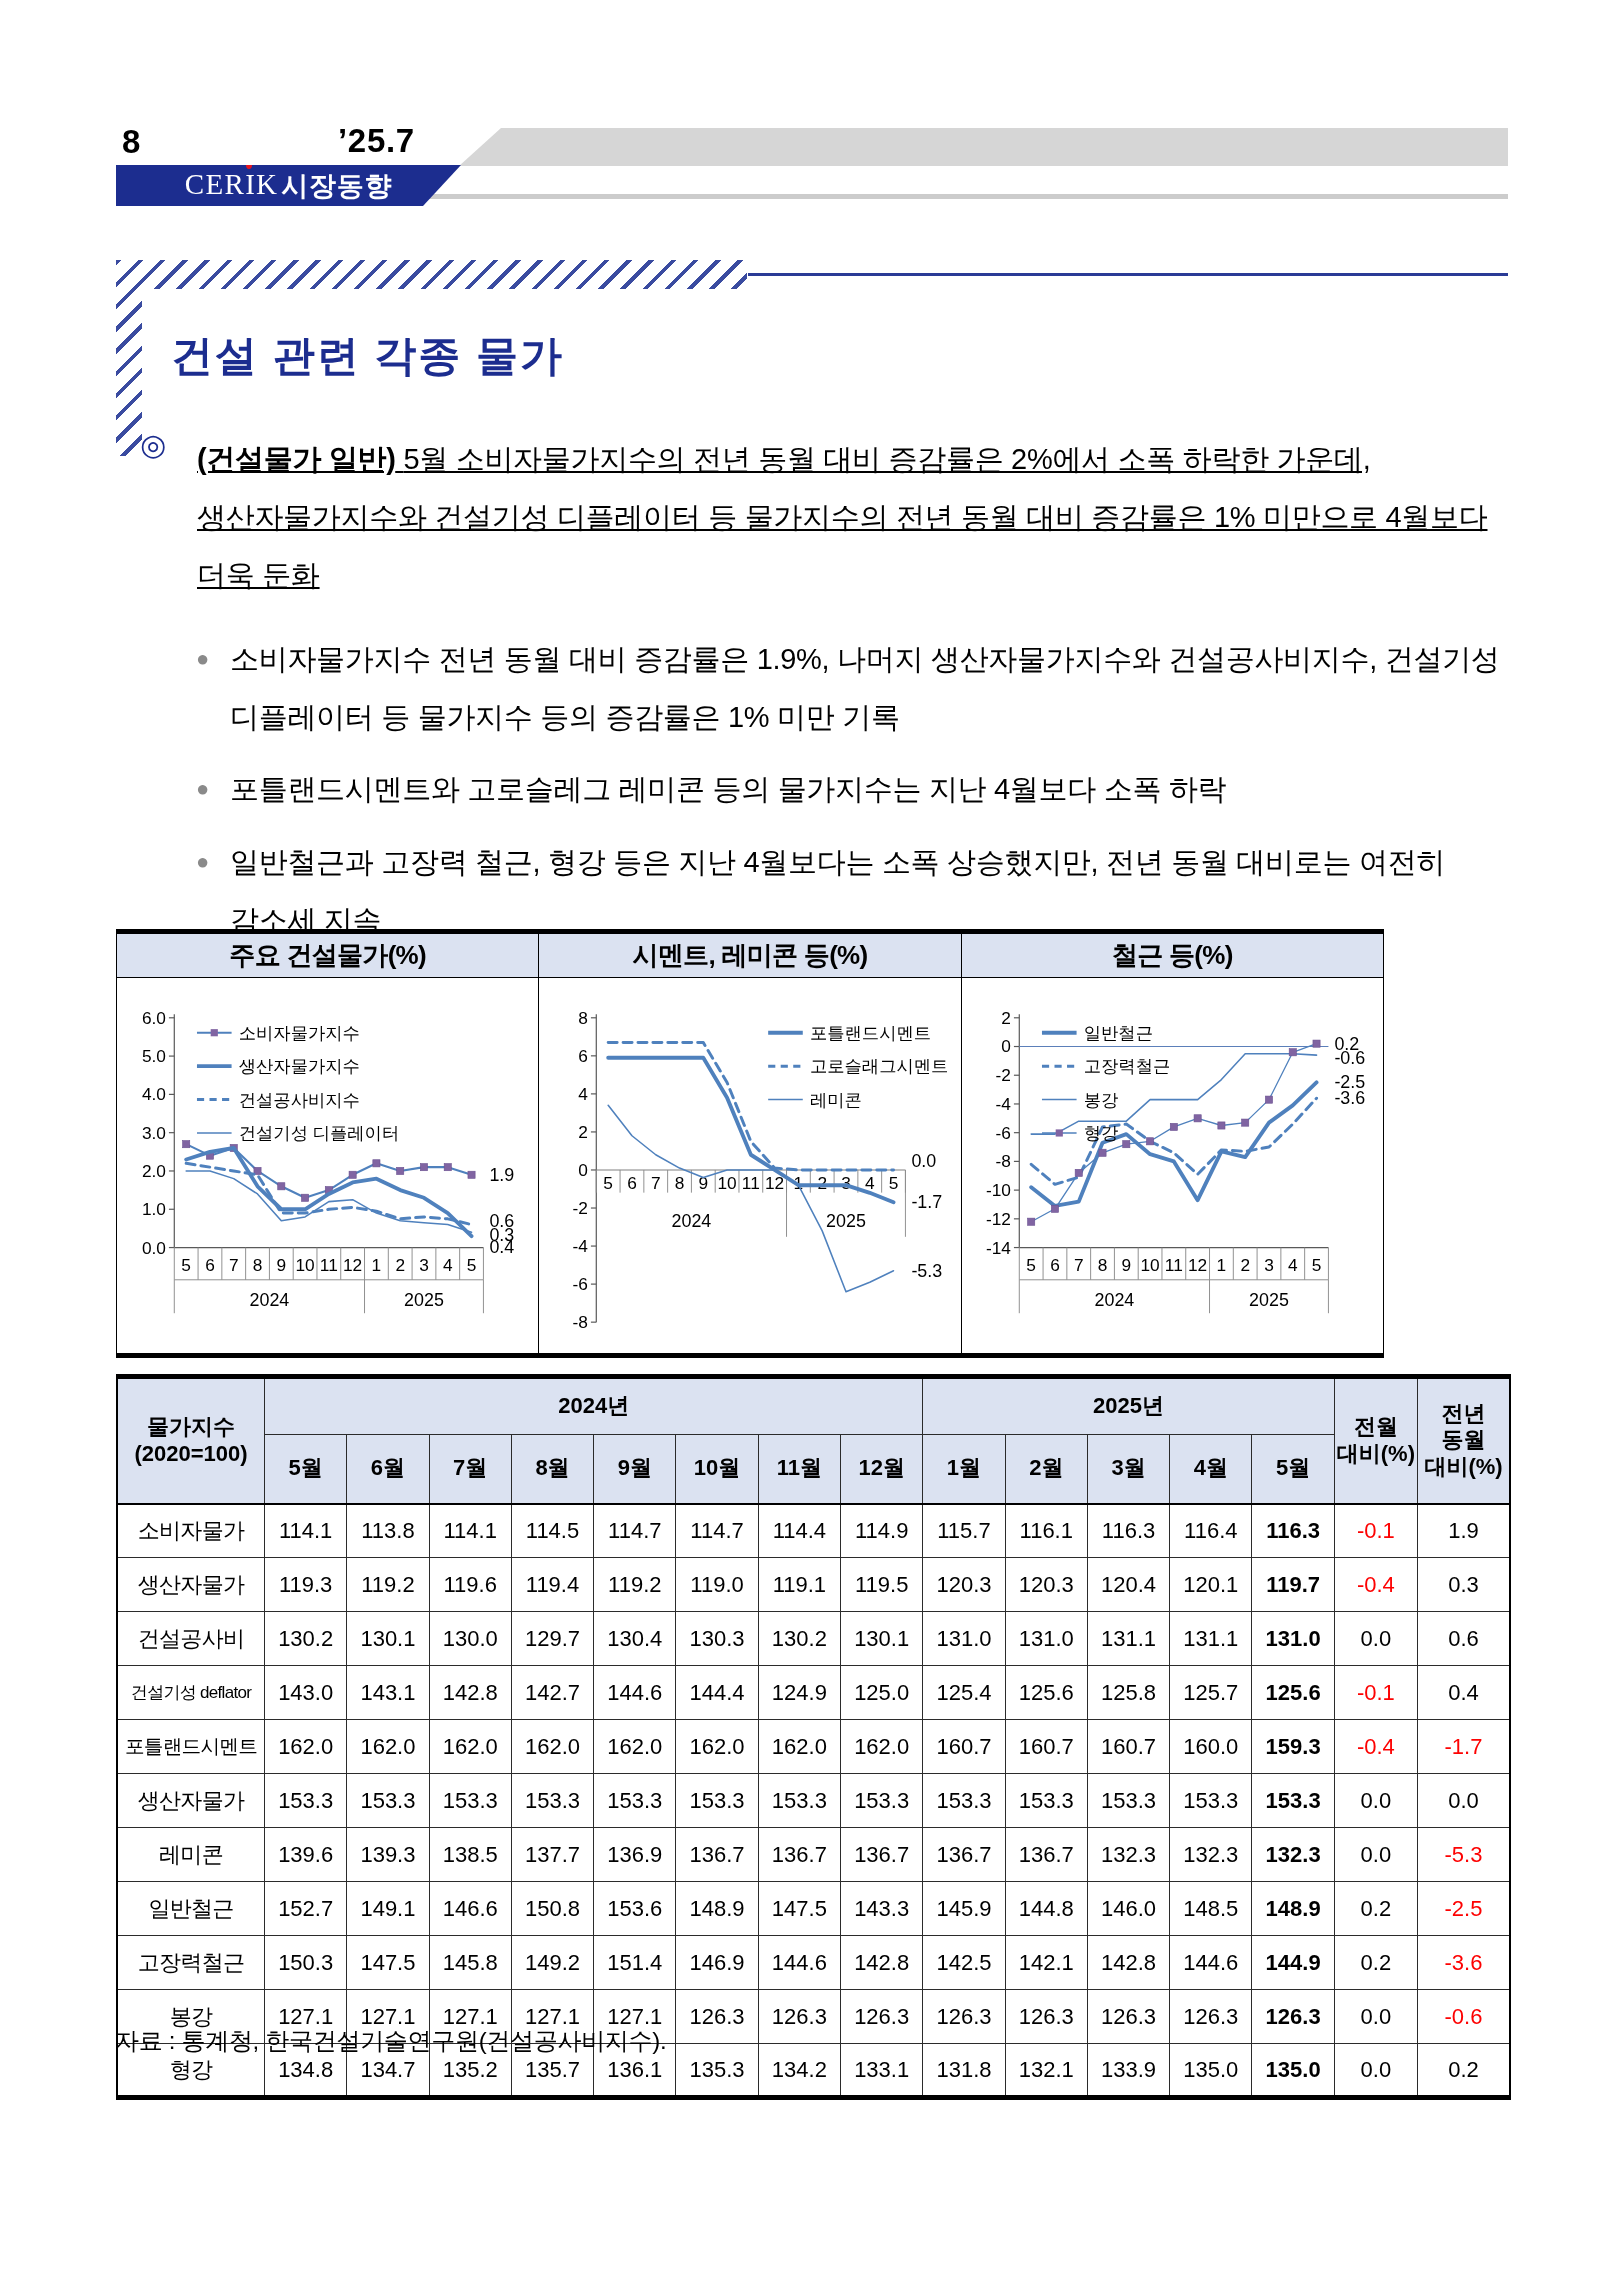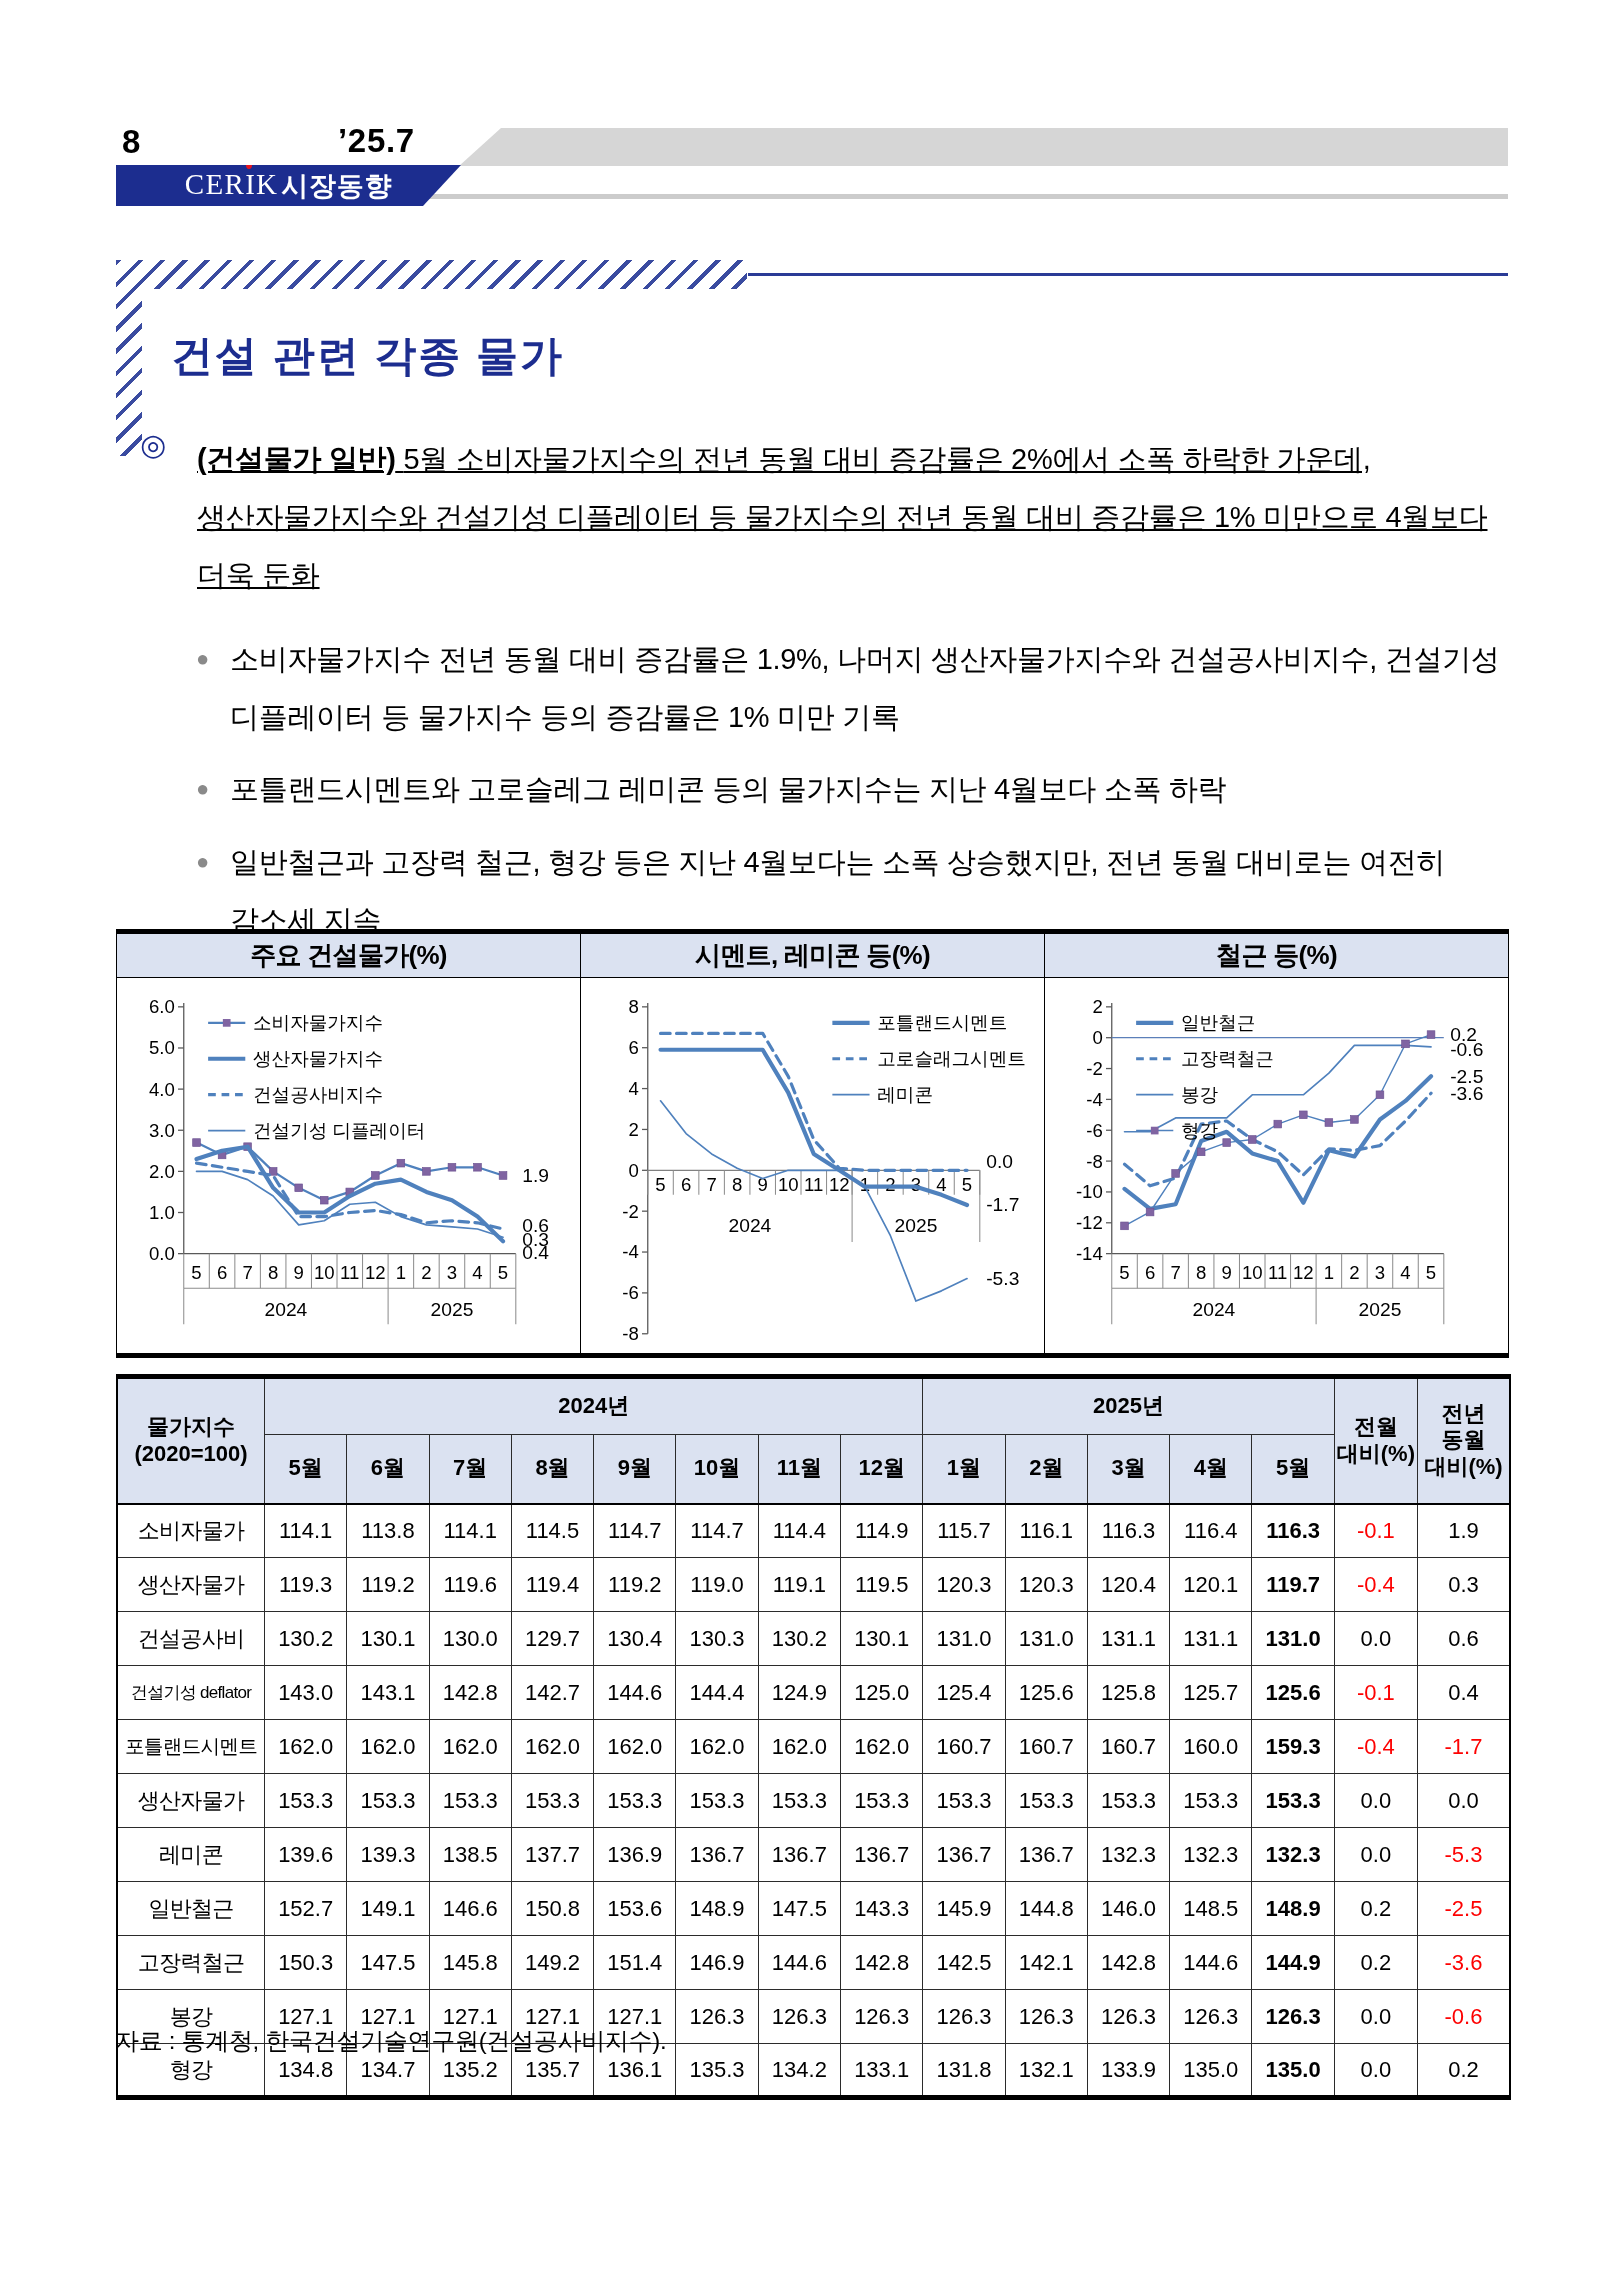--- a/index.html
+++ b/index.html
@@ -37,21 +37,21 @@
   .bullets li{position:relative;padding-left:34px;margin-bottom:14.4px;letter-spacing:-0.3px;word-break:keep-all;}
   .bullets li::before{content:"●";position:absolute;left:0;top:0;color:#8a8a8a;font-size:22px;line-height:2.6;}
 
   
   .fig-banner{position:absolute;left:116px;top:835px;width:601px;height:63px;background:#1c2d8f;
               clip-path:polygon(19.6px 0,100% 0,calc(100% - 7.9px) 100%,0 100%);
               display:flex;align-items:center;padding-left:26px;box-sizing:border-box;
               color:#fff;font-size:31px;font-weight:700;letter-spacing:-0.7px;}
 
   
-  .chart-block{position:absolute;left:116px;top:929px;width:1393px;height:429px;box-sizing:border-box;
+  .chart-block{position:absolute;left:116px;top:929px;width:1268px;height:429px;box-sizing:border-box;
                border:1.3px solid #000;border-top:5.2px solid #000;border-bottom:5.2px solid #000;
                display:flex;flex-direction:column;background:#fff;}
   .chart-titles{display:flex;height:43px;background:#dbe2f1;border-bottom:1.3px solid #000;flex:0 0 auto;}
   .ct{flex:1;display:flex;align-items:center;justify-content:center;font-size:26px;font-weight:700;border-right:1.3px solid #000;letter-spacing:-0.7px;}
   .ct:last-child{border-right:none;}
   .chart-panels{flex:1;display:flex;min-height:0;}
   .panel{flex:1;border-right:1.3px solid #000;position:relative;}
   .panel:last-child{border-right:none;}
   .panel svg{width:100%;height:100%;display:block;}
   .panel svg text{font-family:"Liberation Sans","DejaVu Sans",sans-serif;}

